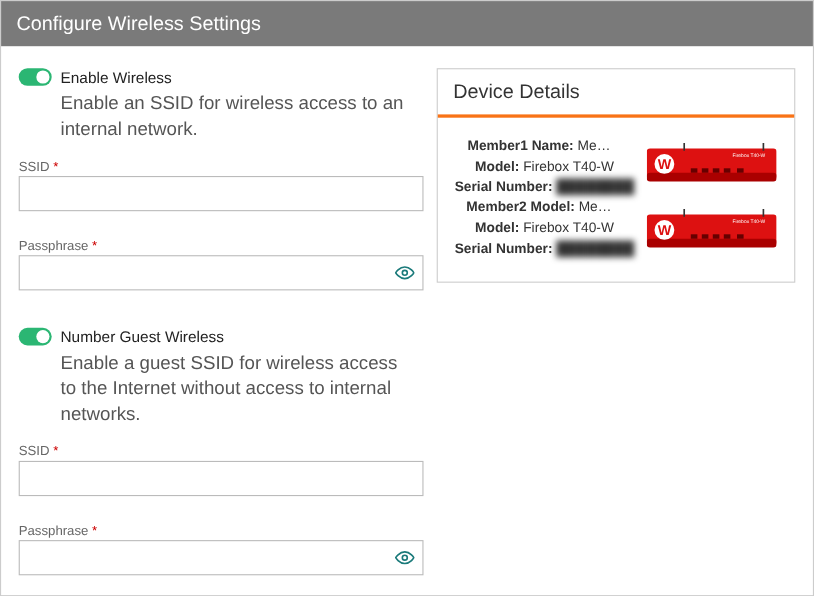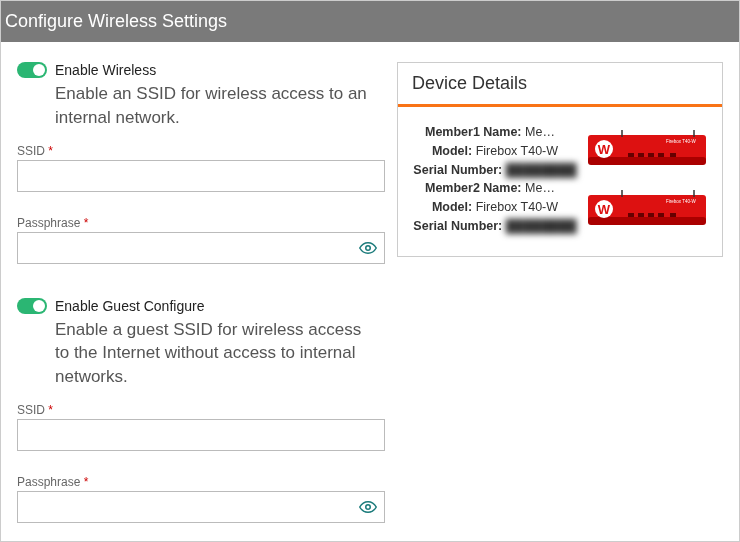--- a/index.html
+++ b/index.html
@@ -9,21 +9,21 @@
     width: 740px;
     height: 542px;
     border: 1px solid #ccc;
     overflow: hidden;
     font-size: 13px;
     color: #333;
   }
   .header {
     background: #7a7a7a;
     color: #fff;
-    padding: 10px 4px;
+    padding: 10px 14px;
     font-size: 18px;
     font-weight: 400;
   }
   .content {
     display: flex;
     padding: 20px 16px 0 16px;
   }
   .left-col {
     flex: 0 0 380px;
   }
@@ -220,21 +220,21 @@
               <path d="M1 12s4-7 11-7 11 7 11 7-4 7-11 7S1 12 1 12z"></path>
               <circle cx="12" cy="12" r="3"></circle>
             </svg>
         </span>
       </div>
     </div>
 
     <div class="section">
       <div class="toggle-row">
         <div class="toggle"></div>
-        <span class="toggle-label">Enable Guest Configure</span>
+        <span class="toggle-label">Number Guest Wireless</span>
       </div>
       <div class="toggle-desc">Enable a guest SSID for wireless access to the Internet without access to internal networks.</div>
 
       <div class="field-label">
         <span>SSID</span>
         <span class="req">*</span>
       </div>
       <input class="text-input" type="text" value="" style="">
 
       <div class="field-label">
@@ -268,21 +268,21 @@
             </div>
             <div>
               <span class="lbl">Model:</span>
               <span class="val">Firebox T40-W</span>
             </div>
             <div>
               <span class="lbl">Serial Number:</span>
               <span class="val blur">████████</span>
             </div>
             <div>
-              <span class="lbl">Member2 Name:</span>
+              <span class="lbl">Member2 Model:</span>
               <span class="val trunc">Mem…</span>
             </div>
             <div>
               <span class="lbl">Model:</span>
               <span class="val">Firebox T40-W</span>
             </div>
             <div>
               <span class="lbl">Serial Number:</span>
               <span class="val blur">████████</span>
             </div>

